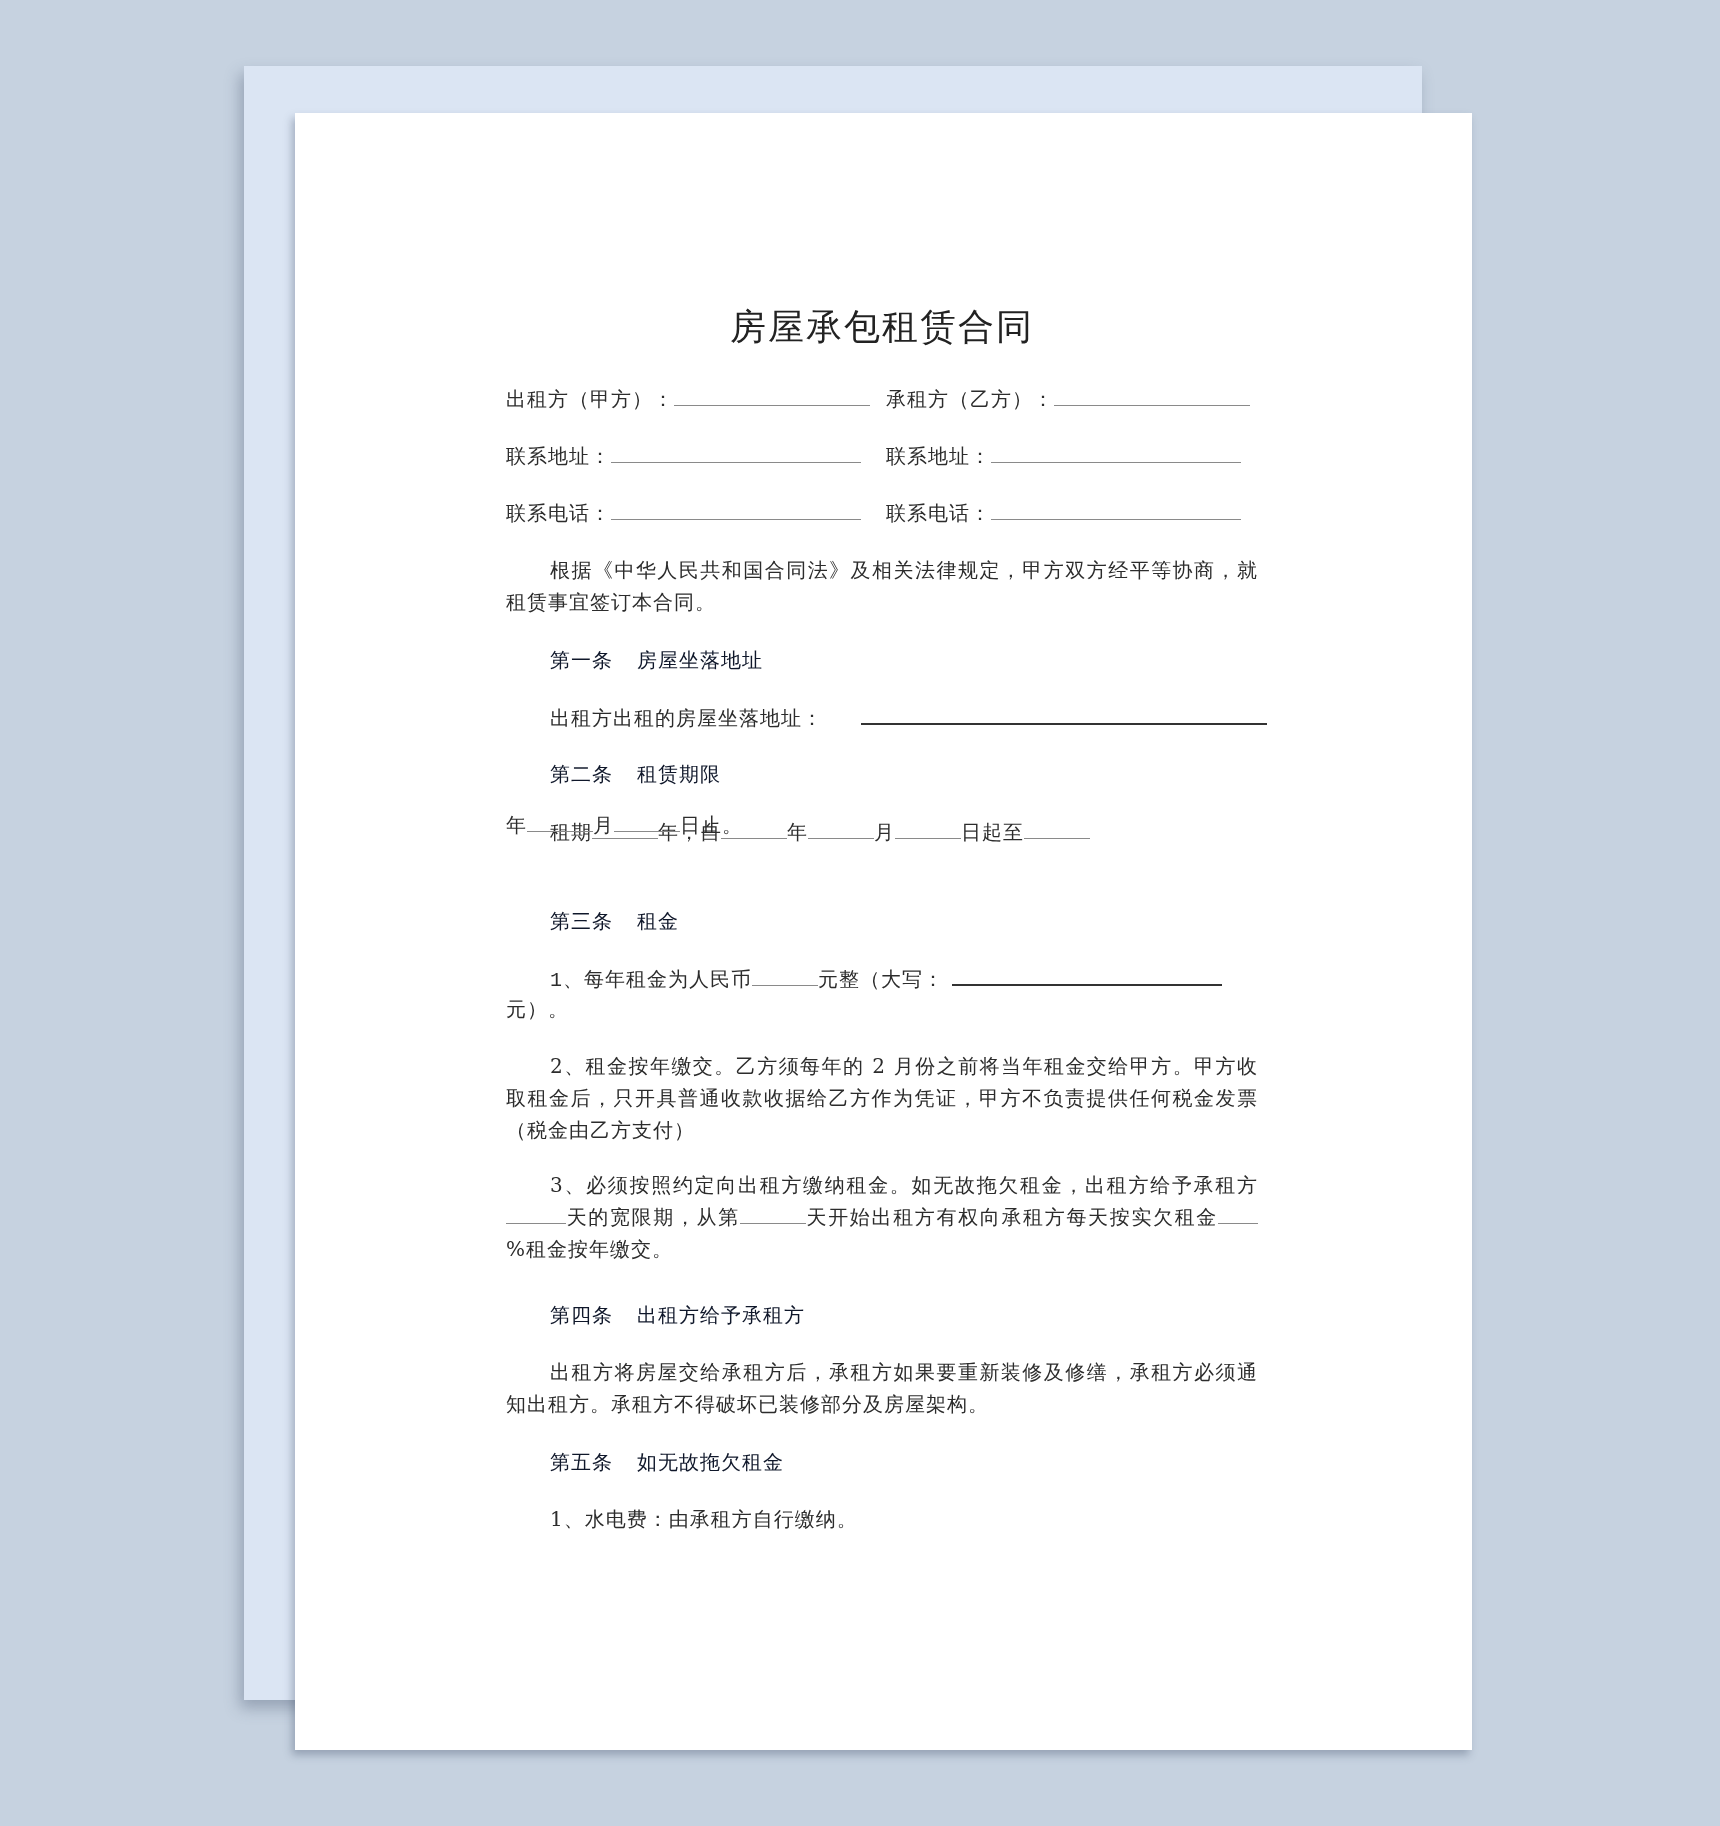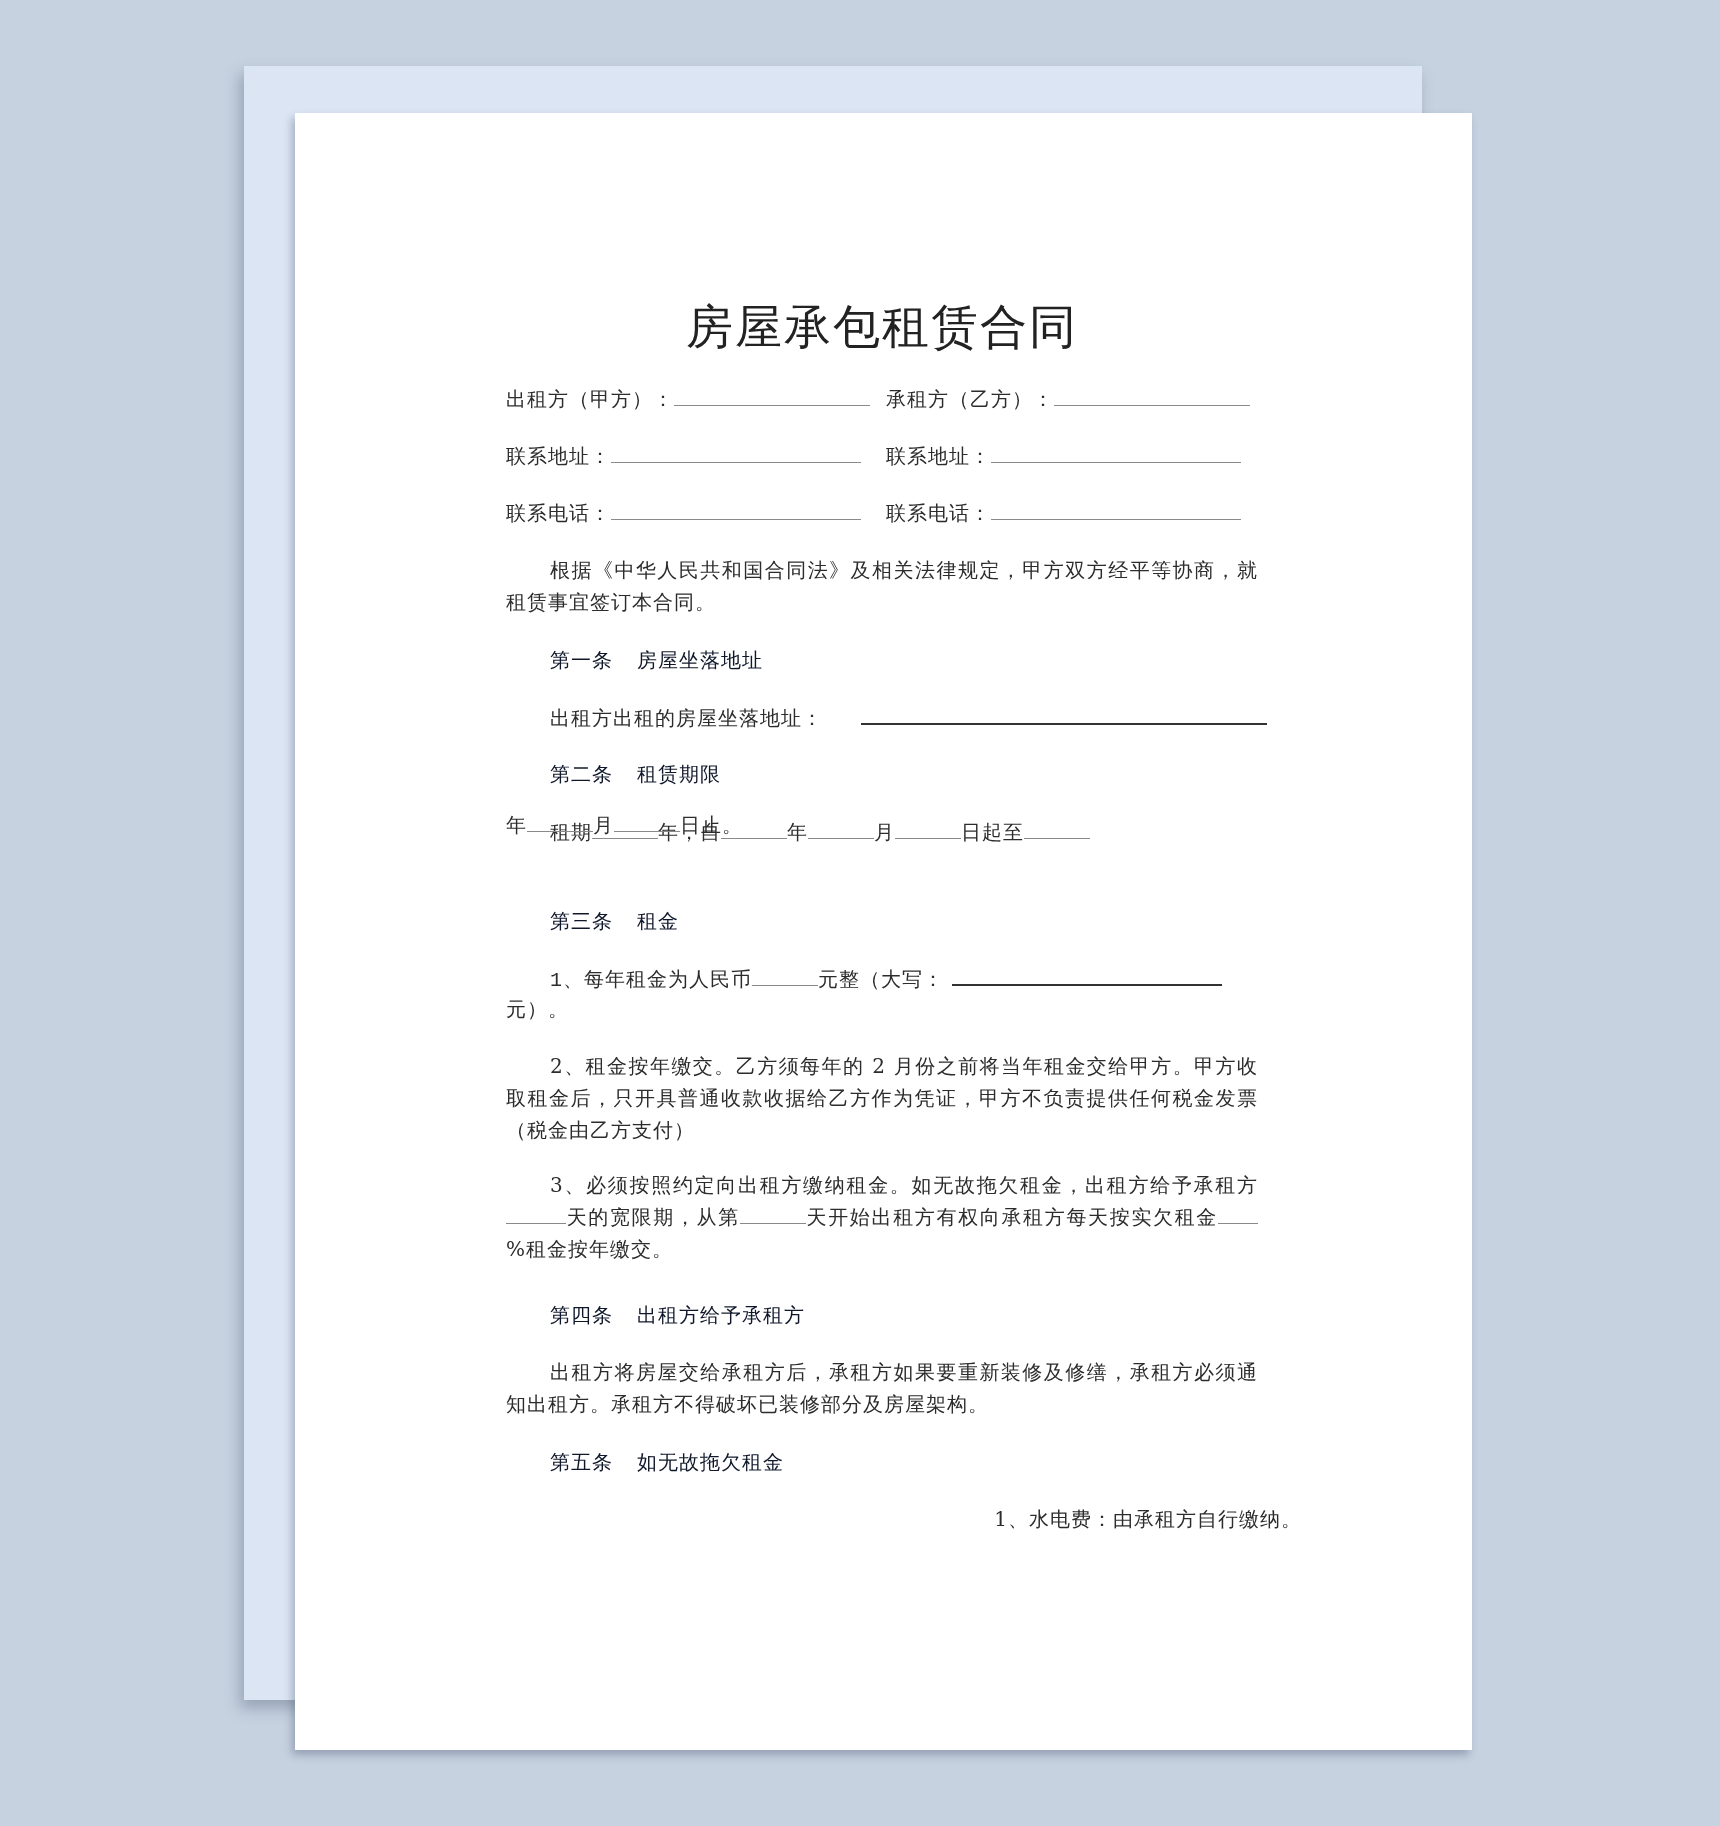--- a/index.html
+++ b/index.html
@@ -29,21 +29,21 @@
     left: 211px; top: 0;
     width: 752px;
     color: #2c2c2c;
     font-size: 20px;
     letter-spacing: 1px;
   }
   .title {
     position: absolute;
     top: 190px; left: 0; width: 752px;
     text-align: center;
-    font-size: 47px;
+    font-size: 36px;
     letter-spacing: 2px;
     color: #222;
     line-height: 48px;
   }
   .row {
     position: absolute; left: 0; width: 752px;
     line-height: 32px; white-space: nowrap;
   }
   .col-left { position: absolute; left: 0; }
   .col-right { position: absolute; left: 380px; }
@@ -143,16 +143,16 @@
     </div>
 
     <div class="heading" style="top:1186px;">
       <span>第四条</span><span class="gap"></span><span>出租方给予承租方</span>
     </div>
     <div class="para" style="top:1243px;">出租方将房屋交给承租方后，承租方如果要重新装修及修缮，承租方必须通知出租方。承租方不得破坏已装修部分及房屋架构。</div>
 
     <div class="heading" style="top:1333px;">
       <span>第五条</span><span class="gap"></span><span>如无故拖欠租金</span>
     </div>
-    <div class="row" style="top:1390px; left:44px;text-align:right;">1、水电费：由承租方自行缴纳。</div>
+    <div class="row" style="top:1390px; left:44px;">1、水电费：由承租方自行缴纳。</div>
 
   </div>
 </div>
 
 </body></html>

